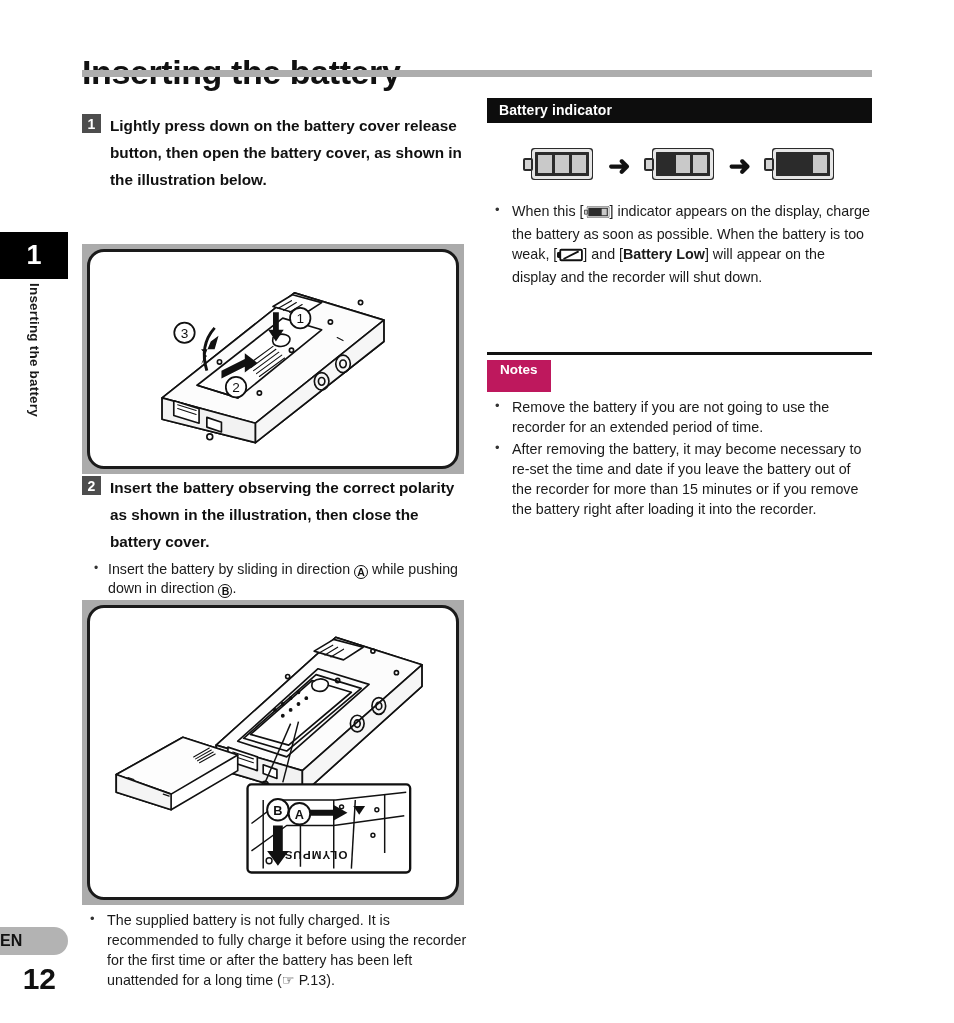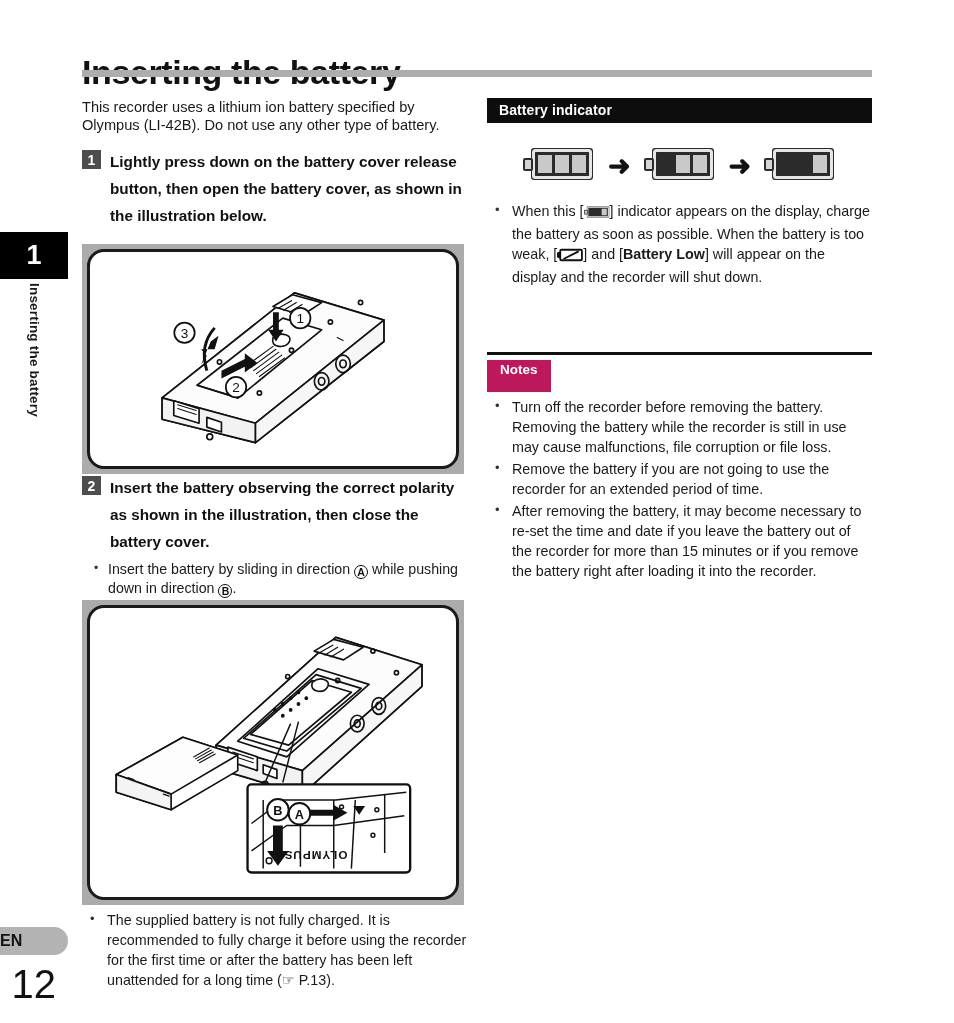--- a/index.html
+++ b/index.html
@@ -35,21 +35,21 @@
   #lang-tab {
     position:absolute; left:0; top:927px; width:68px; height:28px;
     background:#b3b3b3; color:#111;
     border-top-right-radius:14px; border-bottom-right-radius:14px;
     font-weight:bold; font-size:16px;
     display:flex; align-items:center; justify-content:flex-start;
     padding-right:12px;
   }
   #page-number {
     position:absolute; left:0; top:962px; width:68px; height:36px;
-    color:#111; font-weight:normal; font-size:40px;
+    color:#111; font-weight:bold; font-size:30px;
     display:flex; align-items:flex-start; justify-content:flex-end;
     padding-right:12px;
   }
 
   
   #page-title {
     position:absolute; left:82px; top:30px;
     font-size:34px; font-weight:bold; letter-spacing:-0.4px;
     color:#111;
   }
@@ -157,21 +157,20 @@
   <div id="page-number">
     <span>12</span>
   </div>
 </div>
 
 <h1 id="page-title">Inserting the battery</h1>
 <div id="title-rule"></div>
 
 <div id="col-left">
 
-  <p class="body">This recorder uses a lithium ion battery specified by Olympus (LI-42B). Do not use any other type of battery.</p>
 
   <div class="step">
     <div class="step-num">1</div>
     <div class="step-text">Lightly press down on the battery cover release button, then open the battery cover, as shown in the illustration below.</div>
   </div>
 </div>
 
 <div id="fig1" class="fig">
   <div class="fig-inner">
     <svg viewBox="0 0 372 220">
@@ -419,17 +418,16 @@
             <path d="M0 14 L0 24 Q0 27 4 27 L10 27 L10 11 L4 11 Q0 11 0 14 Z" fill="#111"></path>
             <path d="M18 30 L60 9" stroke="#111" stroke-width="5"></path>
           </svg></span><span>] and [</span><b>Battery Low</b><span>] will appear on the display and the recorder will shut down.</span></li>
   </ul>
 </div>
 
 <div id="notes-block">
   <div id="notes-rule"></div>
   <div id="notes-badge">Notes</div>
   <ul class="bullets" id="notes-list">
-    <li>Turn off the recorder before removing the battery. Removing the battery while the recorder is still in use may cause malfunctions, file corruption or file loss.</li>
     <li>Remove the battery if you are not going to use the recorder for an extended period of time.</li>
     <li>After removing the battery, it may become necessary to re-set the time and date if you leave the battery out of the recorder for more than 15 minutes or if you remove the battery right after loading it into the recorder.</li>
   </ul>
 </div>
 
 </body></html>

